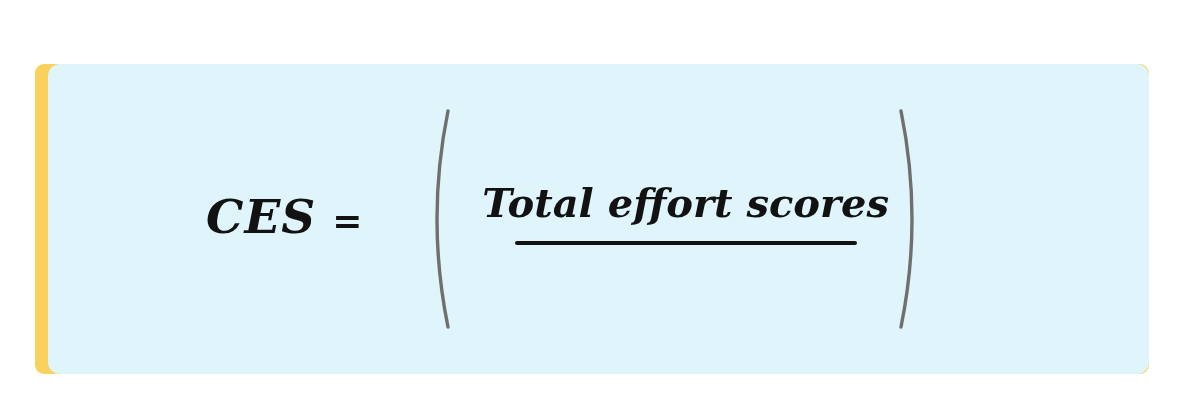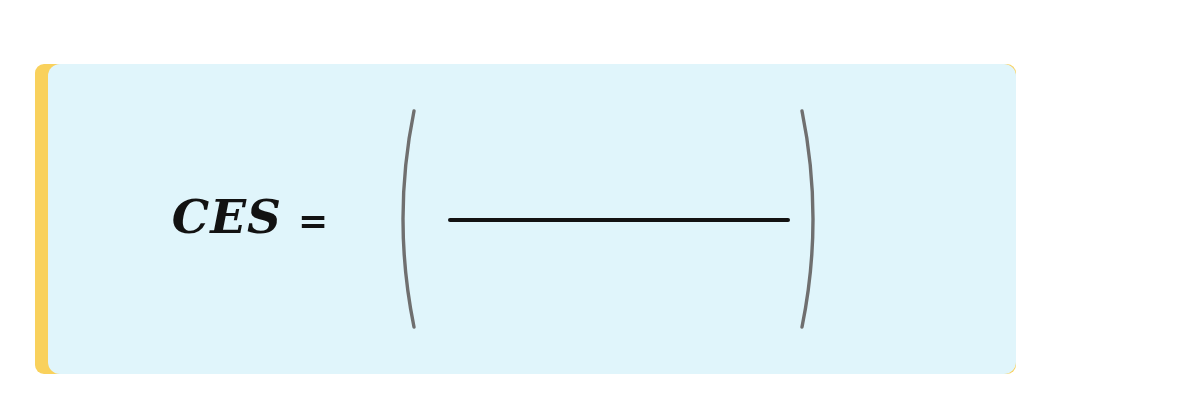--- a/index.html
+++ b/index.html
@@ -8,21 +8,21 @@
     --parenthesis-gray:#6f6f6f;
     --text-black:#121212;
   }
   *{margin:0;padding:0;box-sizing:border-box;}
   html,body{background:#ffffff;}
   body{
     width:1200px;height:411px;position:relative;overflow:hidden;
     font-family:"DejaVu Serif","Liberation Serif",serif;
   }
   .card-wrap{
-    position:absolute;left:35px;top:64px;width:981px;height:310px;
+    position:absolute;left:35px;top:64px;width:1114px;height:310px;
     background:var(--accent-yellow);
     border-radius:9px;
     display:flex;
     padding-left:13px;
   }
   .card{
     flex:1;
     background:var(--card-blue);
     border-radius:12px;
     display:flex;align-items:center;justify-content:center;
@@ -73,20 +73,21 @@
       <div class="lhs">
         <span class="ces">CES</span>
         <span class="equals">=</span>
       </div>
 
       <svg class="paren paren-open" width="30" height="224" viewBox="0 0 30 224">
         <path d="M 24 4 Q 2 112 24 220" fill="none" stroke="#6f6f6f" stroke-width="3.4" stroke-linecap="round"></path>
       </svg>
 
       <div class="fraction">
+        <span class="frac-text">Total effort scores</span>
         <span class="frac-bar"></span>
       </div>
 
       <svg class="paren paren-close" width="30" height="224" viewBox="0 0 30 224">
         <path d="M 6 4 Q 28 112 6 220" fill="none" stroke="#6f6f6f" stroke-width="3.4" stroke-linecap="round"></path>
       </svg>
 
     </div>
   </div>
 </div>

